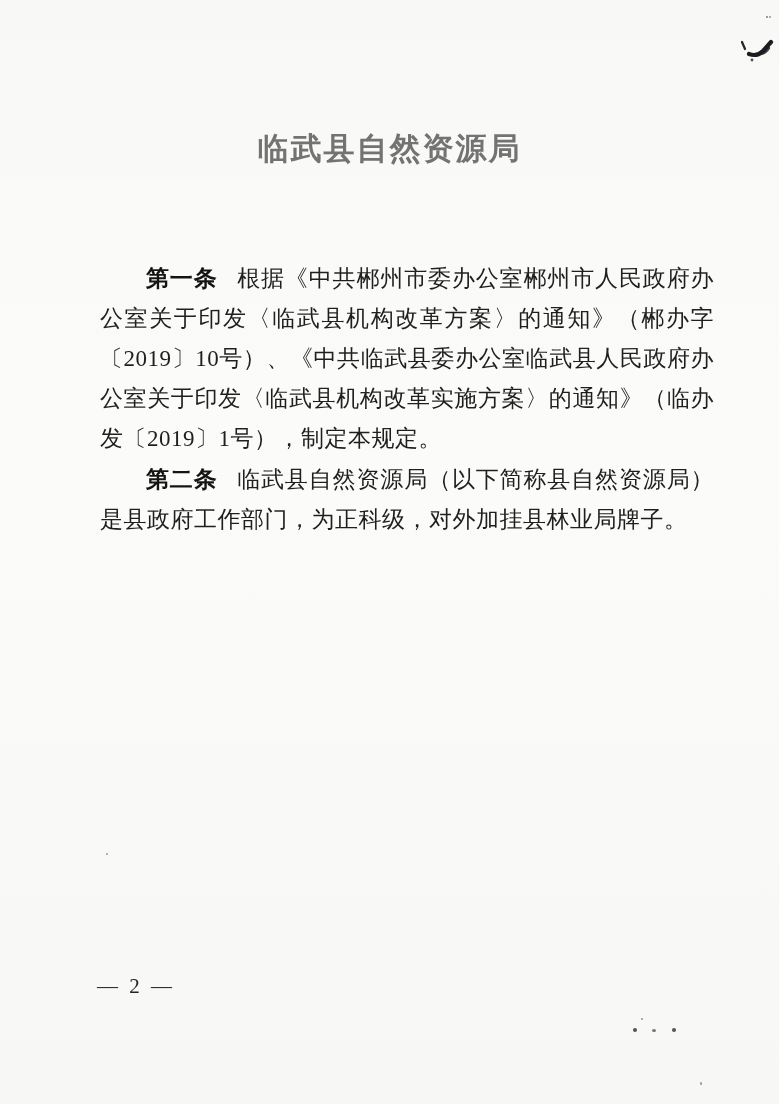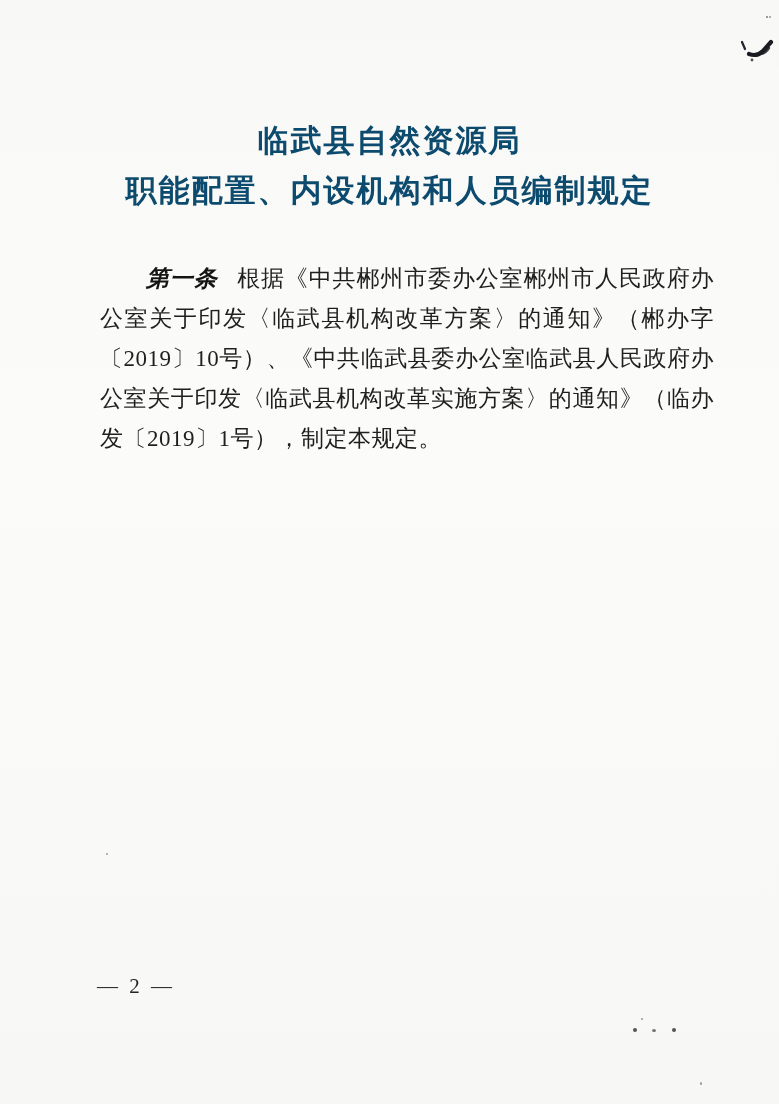--- a/index.html
+++ b/index.html
@@ -25,30 +25,30 @@
   .page::before {
     content: "";
     position: absolute;
     inset: 0;
     background: linear-gradient(180deg, rgba(0,0,0,0.012) 0%, rgba(0,0,0,0.0) 40%, rgba(0,0,0,0.015) 100%);
     pointer-events: none;
   }
 
   .doc-title {
     position: absolute;
-    top: 116px;
+    top: 124px;
     left: 0;
     width: 100%;
     text-align: center;
     font-family: "Liberation Sans", "DejaVu Sans", sans-serif;
     font-weight: 900;
     font-size: 31px;
     line-height: 50px;
     letter-spacing: 2px;
-    color: #0c4a6e;
+    color: #737373;
   }
 
   .doc-body {
     position: absolute;
     top: 258px;
     left: 100px;
     width: 614px;
     font-size: 23px;
     line-height: 40px;
     letter-spacing: 0.5px;
@@ -59,21 +59,20 @@
     margin: 0;
     text-indent: 2em;
   }
   .para-lead {
     font-family: "Liberation Sans", "DejaVu Sans", sans-serif;
     font-weight: 900;
     color: #141412;
   }
   .para-lead:not(:empty) {
     margin-right: 0.85em;
-    font-style: italic;
   }
 
   .page-number {
     position: absolute;
     top: 974px;
     left: 97px;
     font-size: 21px;
     letter-spacing: 3px;
     color: #242422;
   }
@@ -108,25 +107,25 @@
     <path d="M18 28 L21 35" stroke="#23232b" stroke-width="2.2" fill="none" stroke-linecap="round"></path>
     <path d="M25 40 Q33 43 39 37 L47 28" stroke="#1b1b22" stroke-width="4.2" fill="none" stroke-linecap="round"></path>
     <path d="M36 40 Q41 40 45 34" stroke="#1b1b22" stroke-width="2.4" fill="none" stroke-linecap="round" opacity="0.85"></path>
     <circle cx="28" cy="46" r="1.4" fill="#23232b" opacity="0.8"></circle>
     <circle cx="43" cy="3" r="1" fill="#44444a" opacity="0.7"></circle>
     <circle cx="46" cy="3" r="0.9" fill="#44444a" opacity="0.6"></circle>
   </svg>
 
   <div class="doc-title">
     <div>临武县自然资源局</div>
-    <div>职能配置、内设机构和人员编制规定</div>
   </div>
 
   <div class="doc-body">
     <p><span class="para-lead">第一条</span><span>根据《中共郴州市委办公室郴州市人民政府办公室关于印发〈临武县机构改革方案〉的通知》（郴办字〔2019〕10号）、《中共临武县委办公室临武县人民政府办公室关于印发〈临武县机构改革实施方案〉的通知》（临办发〔2019〕1号），制定本规定。</span></p>
+    <p><span class="para-lead">第二条</span><span>临武县自然资源局（以下简称县自然资源局）是县政府工作部门，为正科级，对外加挂县林业局牌子。</span></p>
   </div>
 
   <div class="page-number">— 2 —</div>
 
   <div class="speck s1"></div>
   <div class="speck s2"></div>
   <div class="speck s3"></div>
   <div class="speck s4"></div>
   <div class="speck s5"></div>
   <div class="speck s6"></div>

